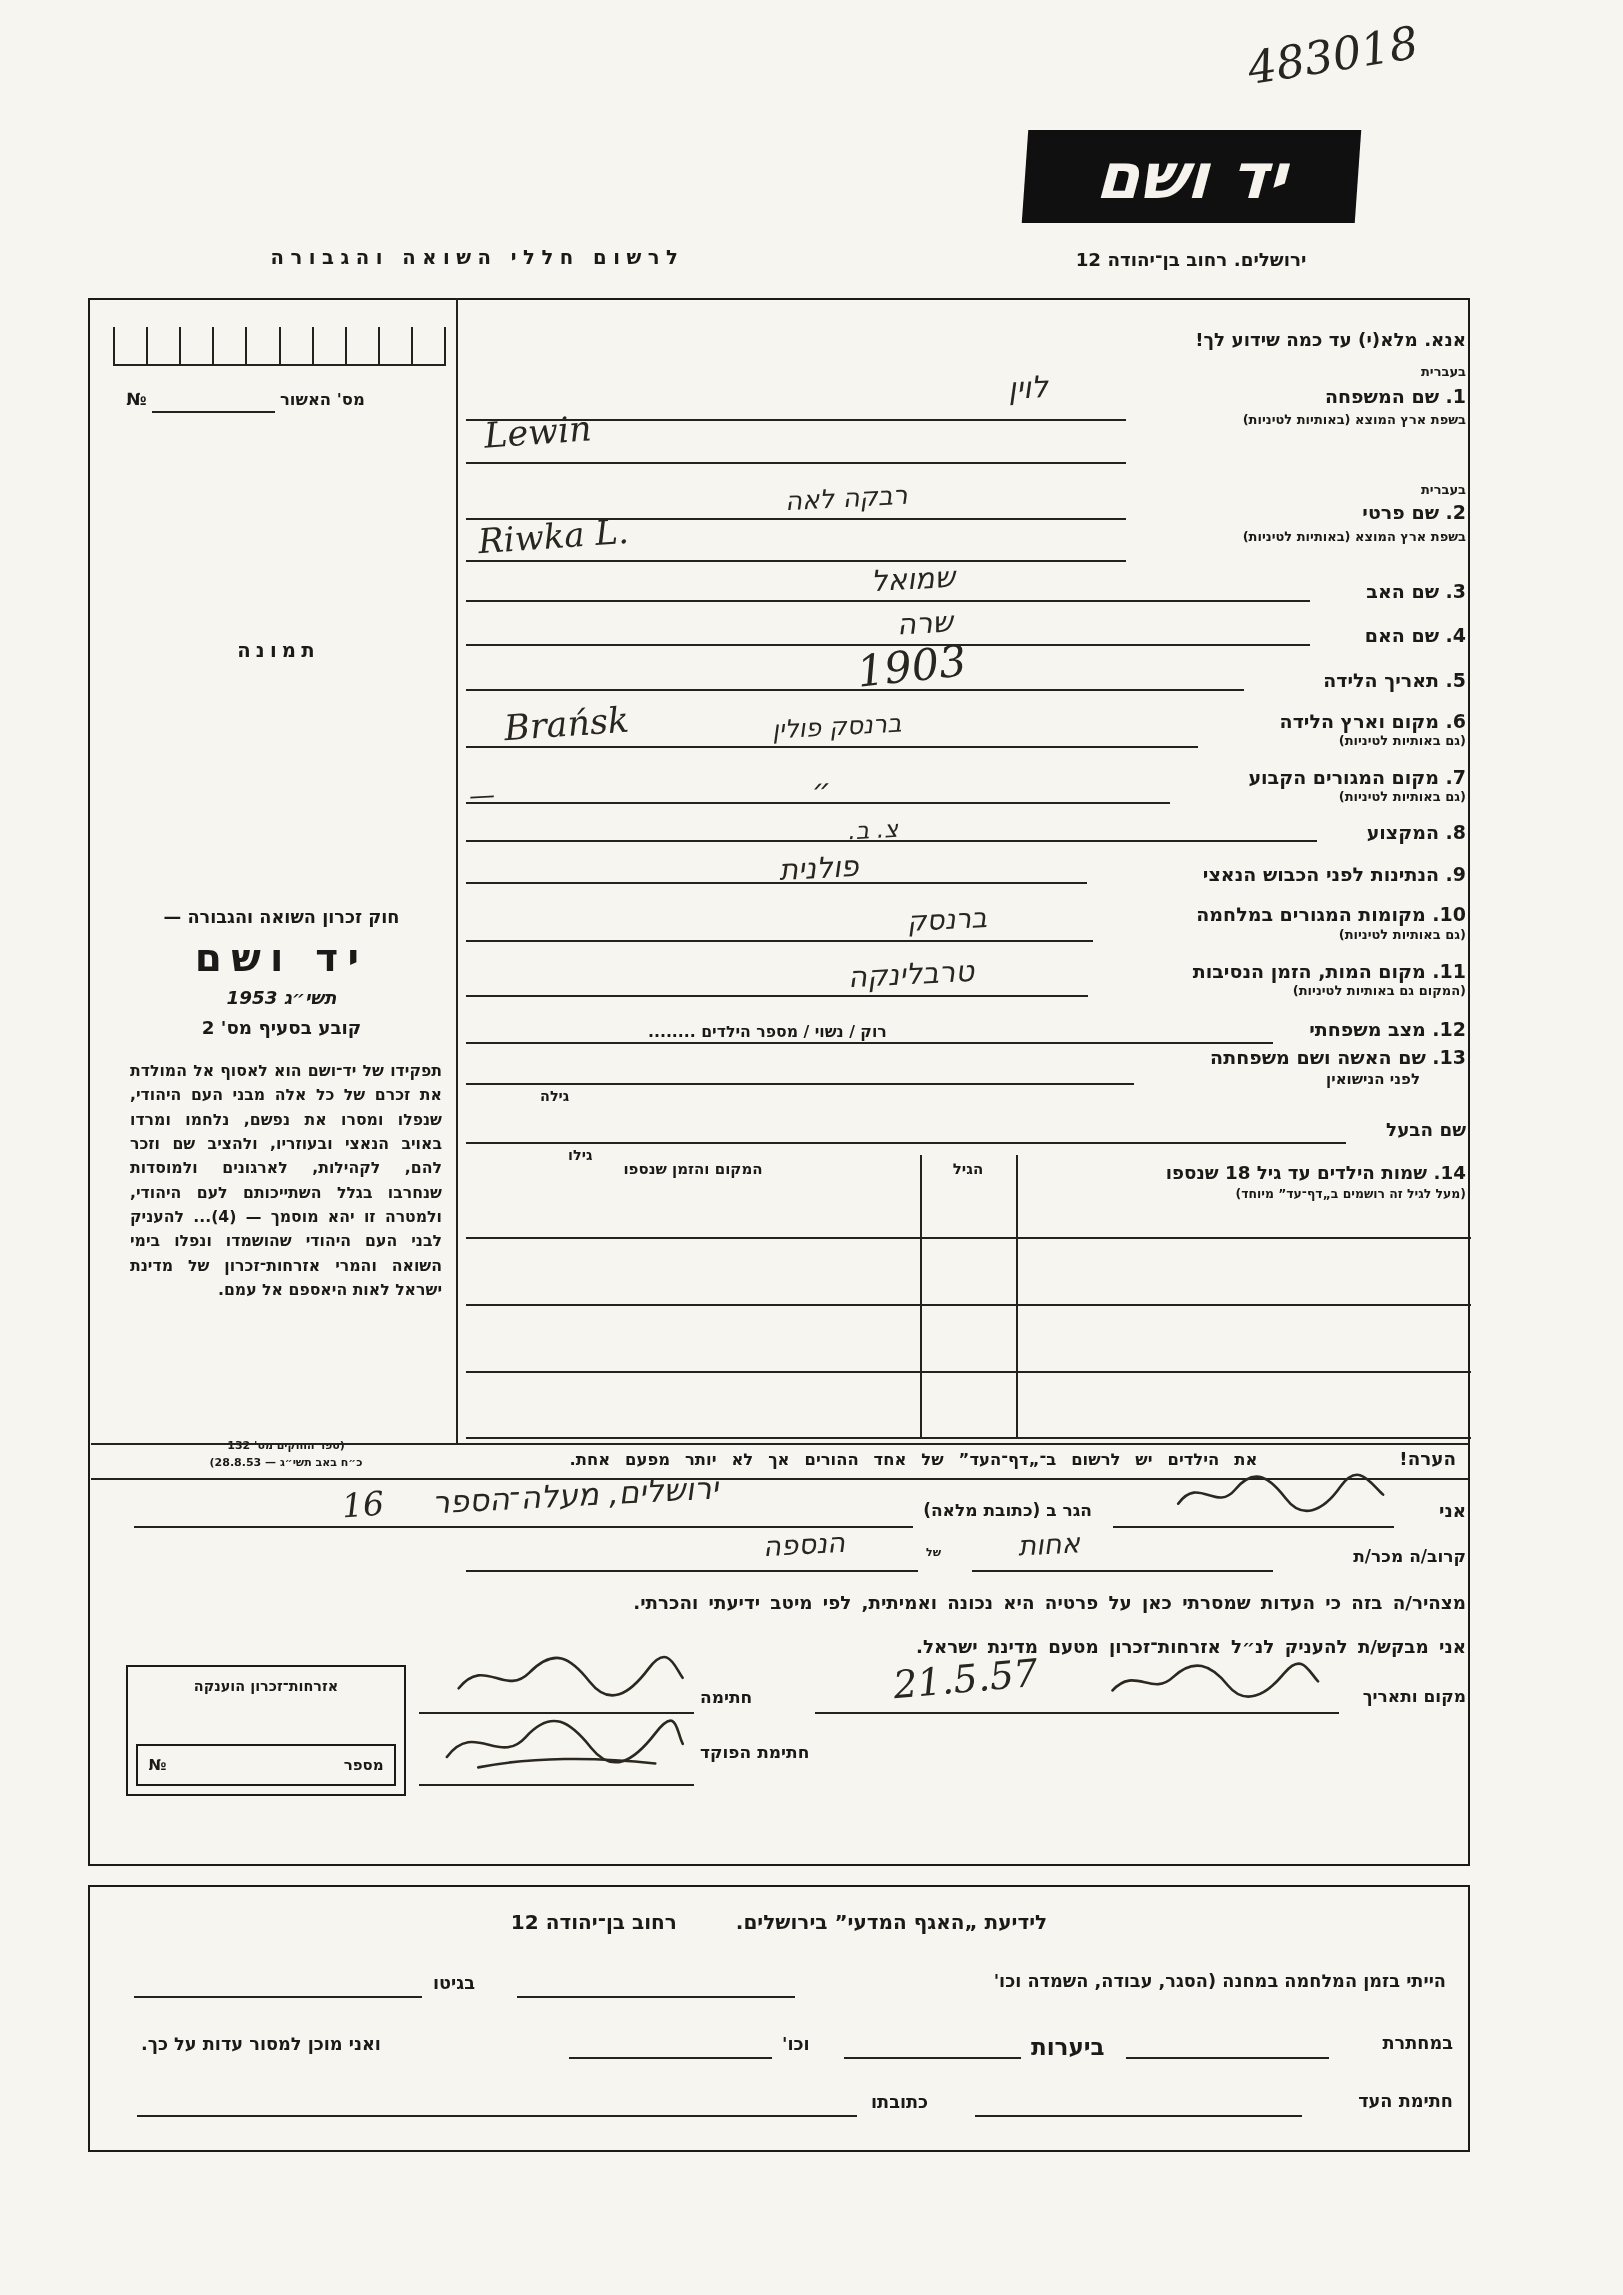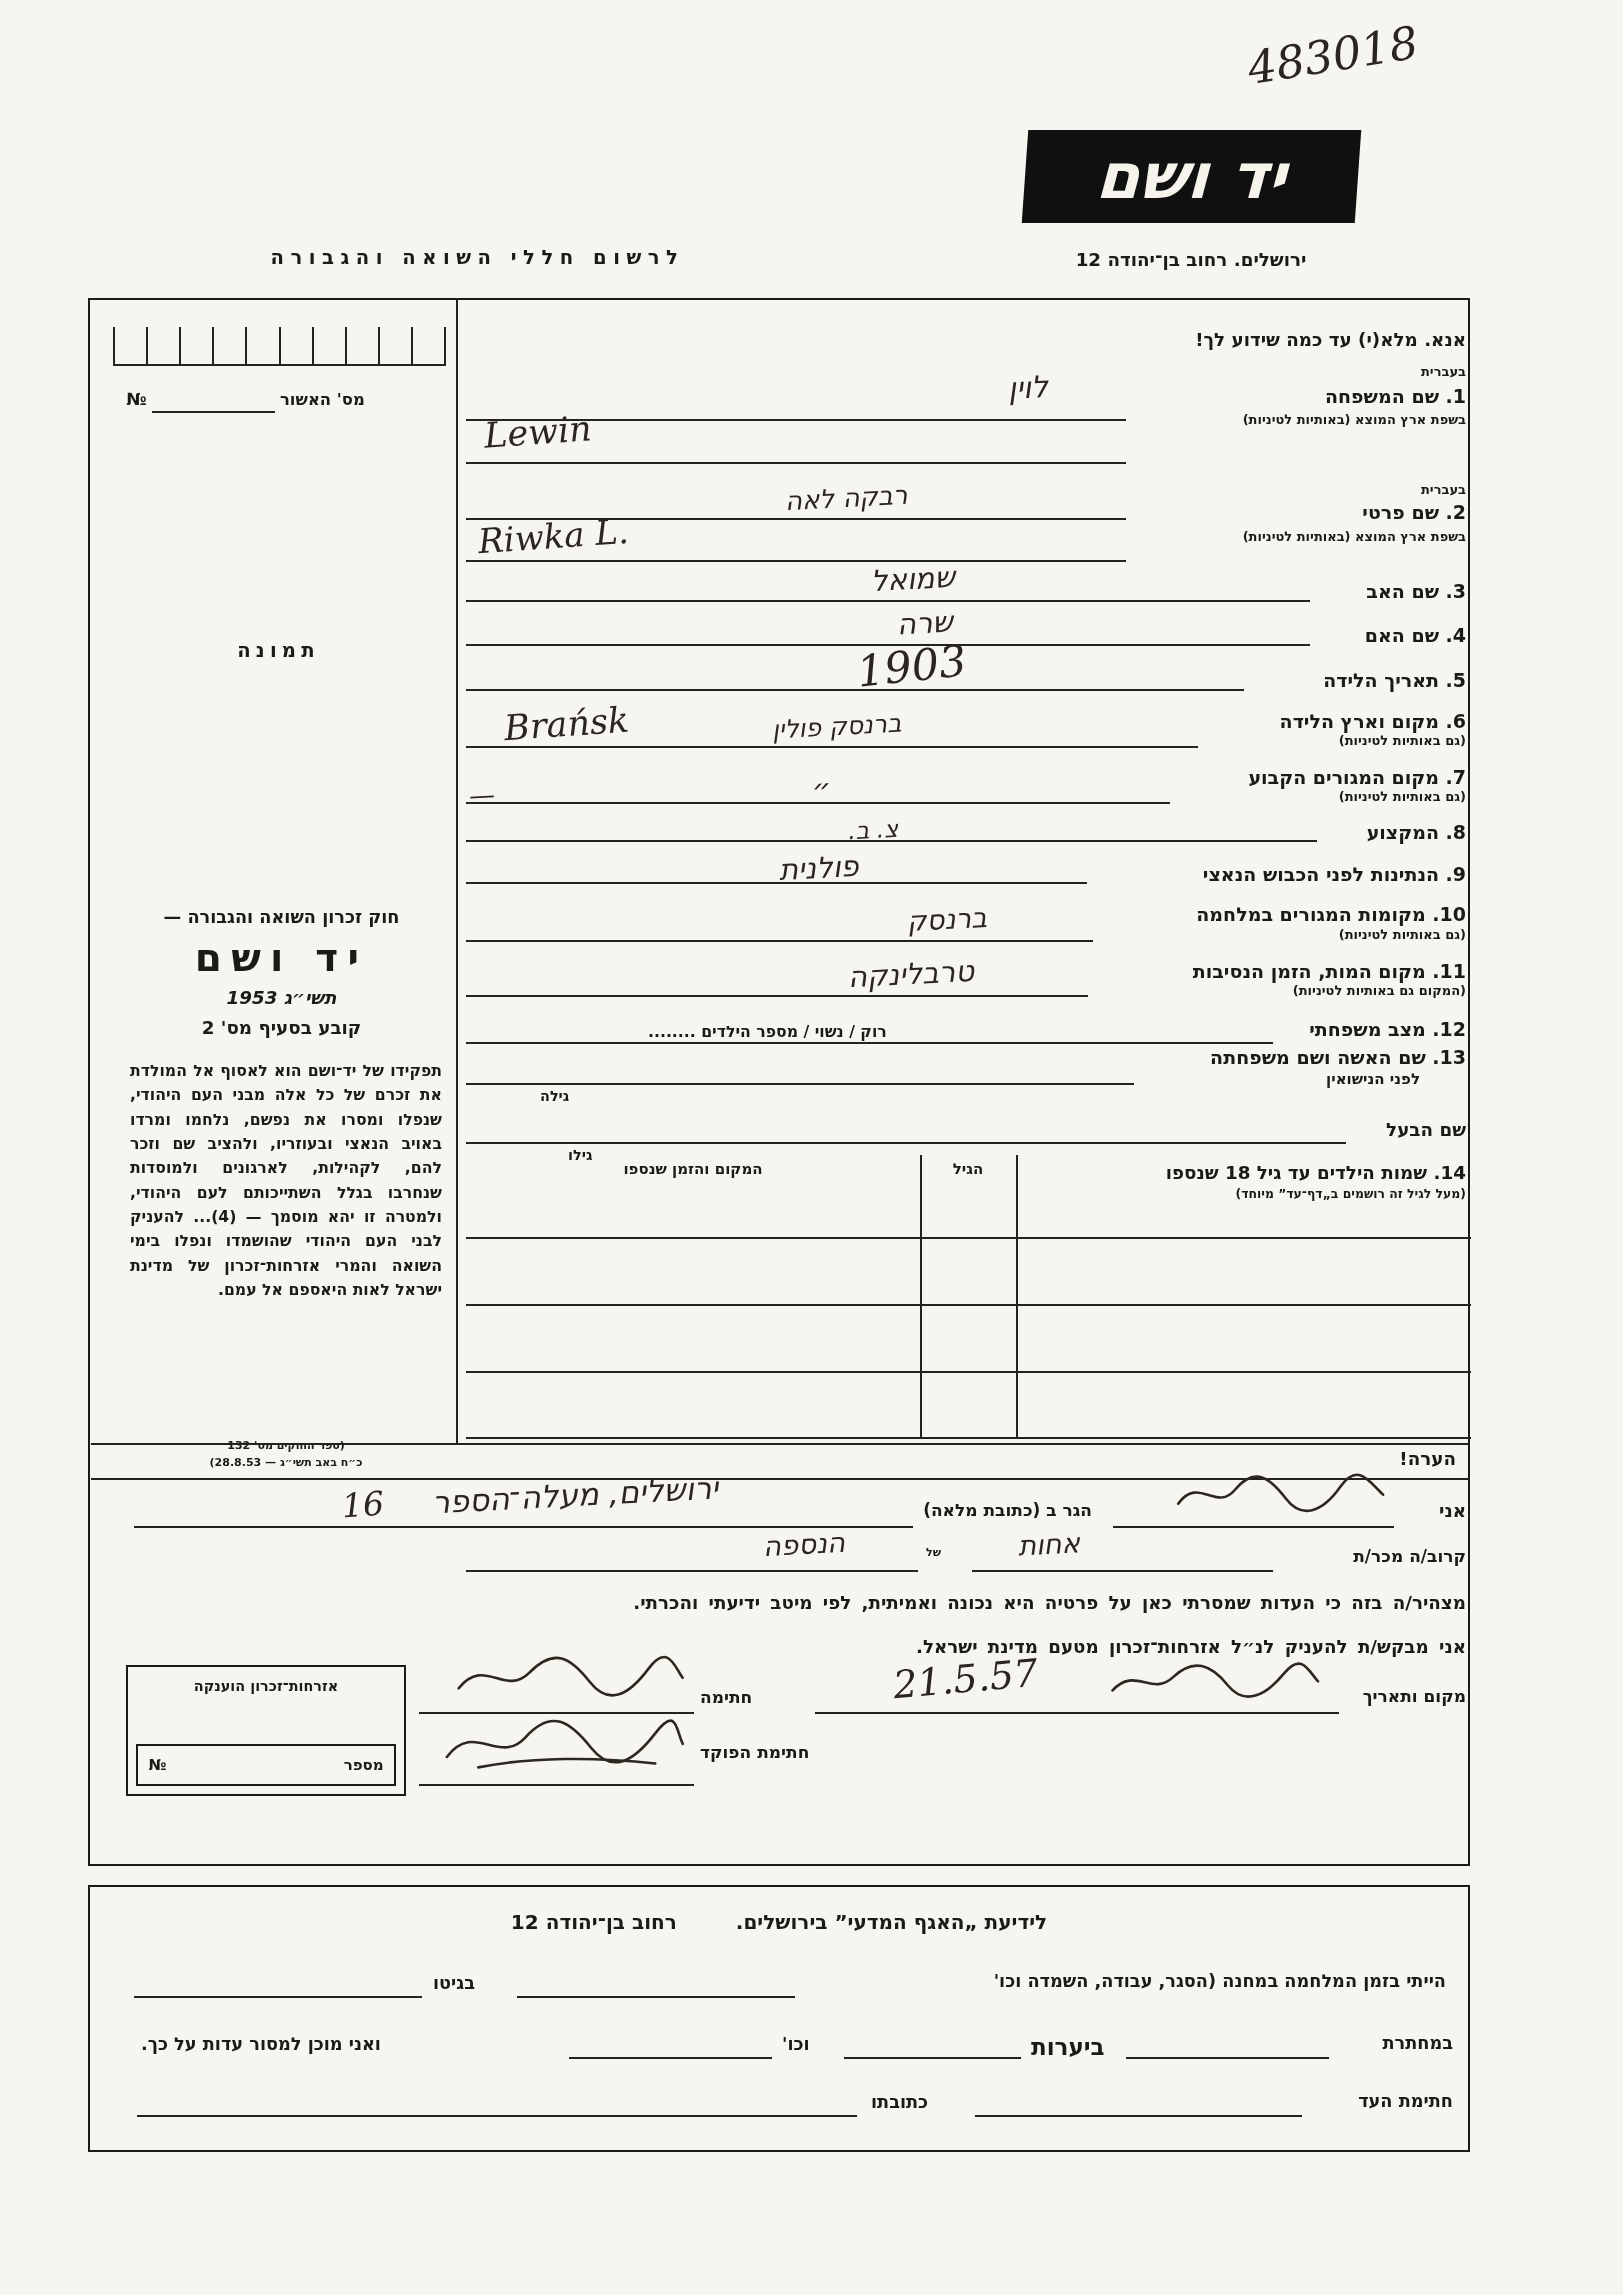--- a/index.html
+++ b/index.html
@@ -187,20 +187,21 @@
   <div class="abs ctr b nw" style="left:920px;top:1160px;width:96px;font-size:15px;">הגיל</div>
   <div class="abs ctr b nw" style="left:466px;top:1160px;width:454px;font-size:15px;">המקום והזמן שנספו</div>
   <div class="ln" style="left:466px;top:1237px;width:1005px;"></div>
   <div class="ln" style="left:466px;top:1304px;width:1005px;"></div>
   <div class="ln" style="left:466px;top:1371px;width:1005px;"></div>
   <div class="ln" style="left:466px;top:1437px;width:1005px;"></div>
 
   <div class="ln" style="left:91px;top:1443px;width:1377px;"></div>
   <div class="ln" style="left:91px;top:1478px;width:1377px;"></div>
   <div class="abs b nw" style="right:167px;top:1448px;font-size:18.3px;">הערה!</div>
+  <div class="abs ctr b nw" style="left:452px;top:1450px;width:923px;font-size:16.4px;word-spacing:9.2px;">את הילדים יש לרשום ב־„דף־העד” של אחד ההורים אך לא יותר מפעם אחת.</div>
 
   <div class="abs b nw" style="right:157px;top:1500px;font-size:18.3px;">אני</div>
   <svg class="scr" style="left:1172px;top:1470px;" width="216" height="48" viewBox="0 0 330 74">
     <path d="M8 52 C 40 8, 66 66, 96 30 S 150 12, 174 44 S 230 66, 258 26 S 304 20, 324 38"></path>
   </svg>
   <div class="abs b nw" style="right:531px;top:1500px;font-size:17px;">הגר ב (כתובת מלאה)</div>
   <div class="hw" style="left:432px;top:1477px;font-size:31px;">ירושלים, מעלה־הספר</div>
   <div class="hwl" style="left:342px;top:1485px;font-size:33px;">16</div>
   <div class="ln" style="left:134px;top:1526px;width:779px;"></div>
   <div class="ln" style="left:1113px;top:1526px;width:281px;"></div>

